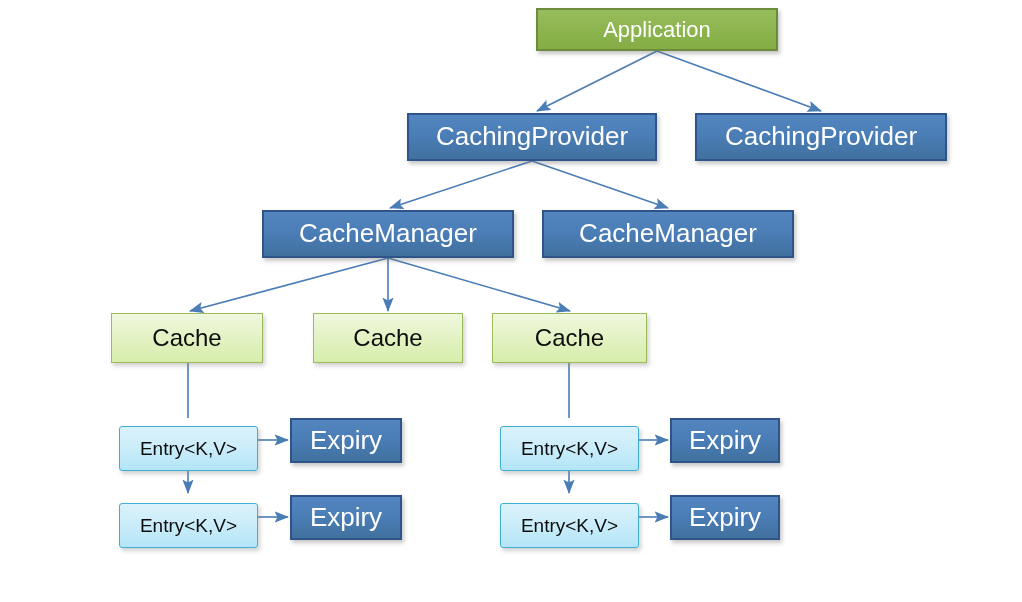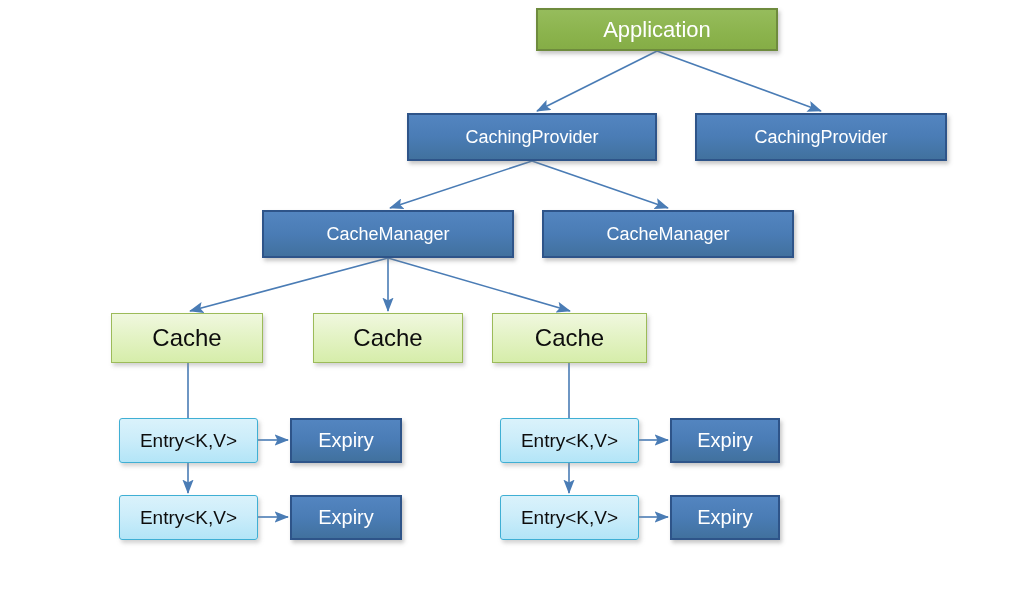--- a/index.html
+++ b/index.html
@@ -44,46 +44,47 @@
     border: 2px solid #6E8B3D;
     color: #ffffff;
     font-size: 22px;
     box-shadow: 2px 3px 4px rgba(120,120,120,0.42);
   }
   
   .n-blue {
     background: linear-gradient(180deg, #5385C0 0%, #4A7CB5 50%, #41719E 100%);
     border: 2px solid #2E5489;
     color: #ffffff;
-    font-size: 18px;
+    font-size: 26px;
     box-shadow: 2px 3px 4px rgba(120,120,120,0.42);
   }
   .n-blue-sm {
     background: linear-gradient(180deg, #5385C0 0%, #4A7CB5 50%, #41719E 100%);
     border: 2px solid #2E5489;
     color: #ffffff;
-    font-size: 20px;
+    font-size: 26px;
     box-shadow: 2px 3px 4px rgba(120,120,120,0.42);
   }
   
   .n-lgreen {
     background: linear-gradient(180deg, #F0F8DF 0%, #E4F3C6 45%, #D6EDAA 100%);
     border: 1px solid #9CBB59;
     color: #0d0d0d;
     font-size: 24px;
     box-shadow: 2px 3px 4px rgba(140,140,140,0.40);
   }
   
   .n-cyan {
     background: linear-gradient(180deg, #DAF2FB 0%, #CCEDFA 45%, #B3E5F7 100%);
     border: 1px solid #3FAFD4;
     color: #0d0d0d;
     font-size: 19px;
     border-radius: 3px;
     box-shadow: 2px 3px 4px rgba(140,140,140,0.40);
+    margin-top: 8px;
   }
 </style>
 </head>
 <body>
 
 <div id="diagram">
 
   <svg id="edges" viewBox="0 0 1022 602" width="1022" height="602" xmlns="http://www.w3.org/2000/svg">
     <defs>
       <marker id="arrowhead" markerWidth="9" markerHeight="7" refX="8.4" refY="3.5" orient="auto" markerUnits="strokeWidth">

